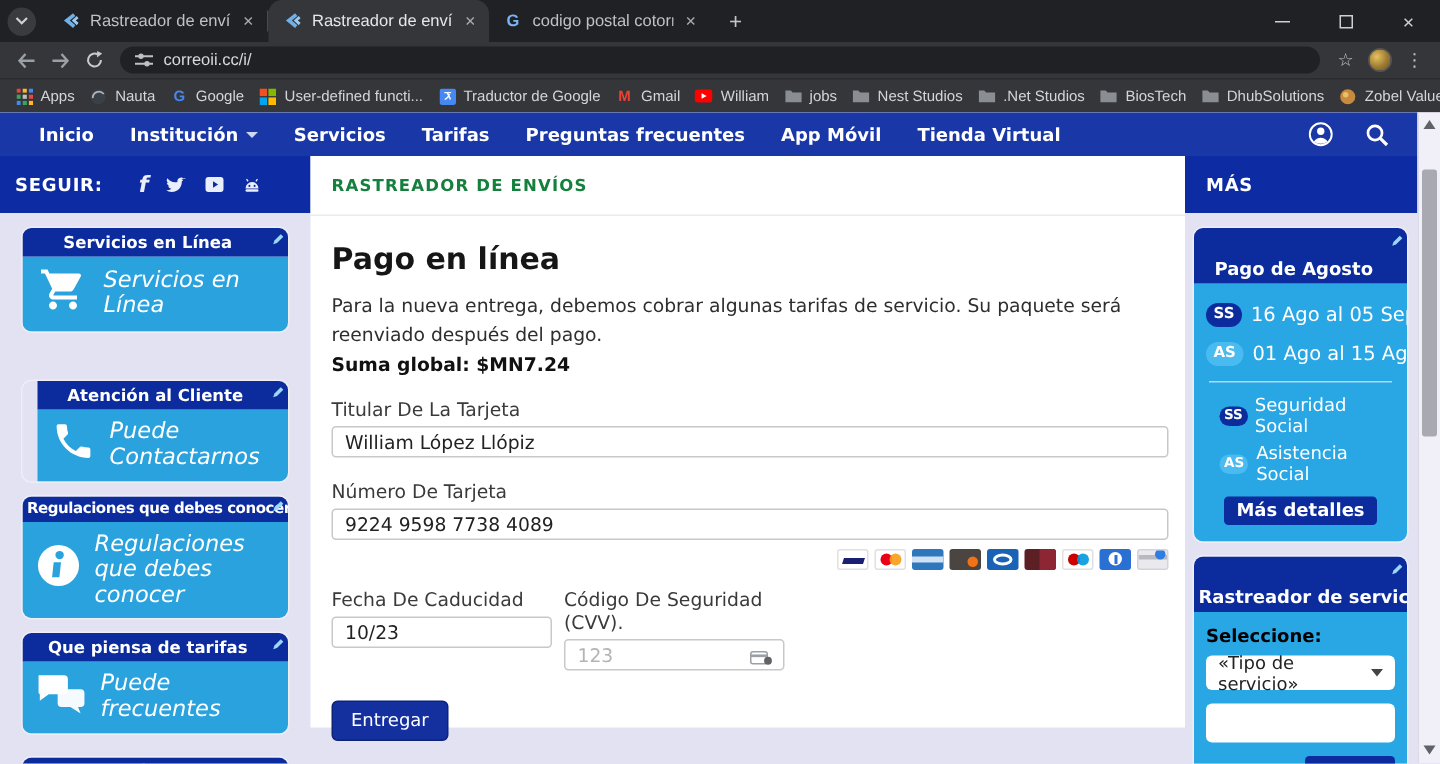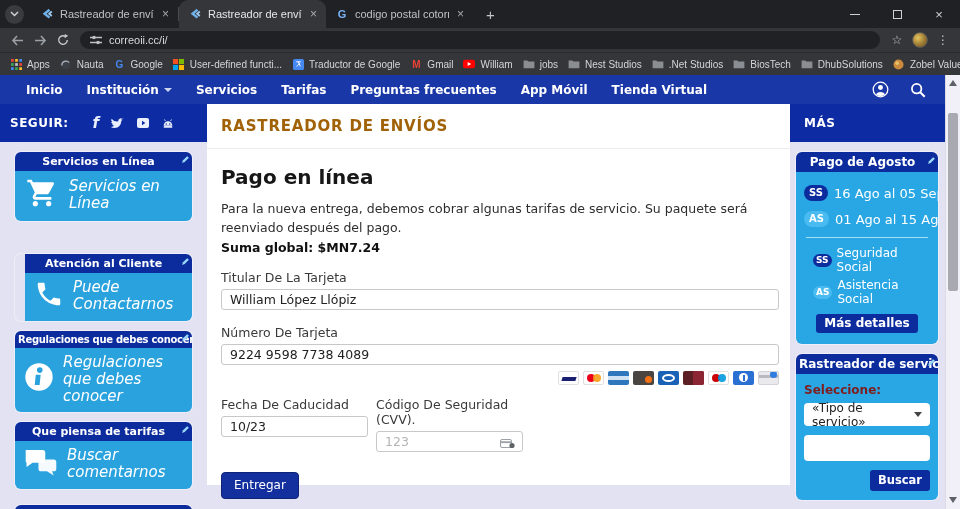--- a/index.html
+++ b/index.html
@@ -55,21 +55,21 @@
 
   .lbox { margin:10px 15px 0; border-radius:6px; overflow:hidden; box-shadow:0 0 0 1px rgba(255,255,255,.4); }
   .lbox.gap-lg { margin-top:33px;padding-left:10px; }
   .lbox-h { background:#0c2c9e; color:#fff; font-size:11px; font-weight:bold; text-align:center; padding:3px 13px 3px 3px; position:relative; white-space:nowrap; }
   .lbox-h.small { font-size:10px; letter-spacing:-.3px; }
   .lbox-b { background:#2aa2de; display:flex; align-items:center; gap:9px; padding:6px 4px 8px 9px; color:#fff; min-height:40px; }
   .lbox-t { font-style:italic; font-size:15px; line-height:1.12; }
   .pencil { position:absolute; right:2px; top:2px; }
 
   .main { width:583px; background:#fff; height:381px; flex:none; }
-  .sect { color:#a16207; font-weight:bold; font-size:15px; letter-spacing:.8px; padding:13px 14px 13px; border-bottom:1px solid #ececec; }
+  .sect { color:#15803d; font-weight:bold; font-size:11px; letter-spacing:.8px; padding:13px 14px 13px; border-bottom:1px solid #ececec; }
   .content { padding:0 14px; }
   .content h1 { font-size:20px; margin-top:16px; color:#161616; }
   .desc { font-size:12.5px; color:#2e2e2e; margin-top:11px; line-height:1.5; width:562px; }
   .sum { font-weight:bold; font-size:12.5px; color:#111; margin-top:2px; }
   .flabel { font-size:12.5px; color:#3a3a3a; margin-top:15px; }
   .flabel2 { font-size:12.5px; color:#3a3a3a; }
   .tinput { width:558px; height:21px; border:1px solid #c8c8c8; border-radius:3px; padding:2px 8px; font-size:12.5px; color:#222; margin-top:4px; font-family:inherit; background:#fff; }
   .cardicons { width:558px; display:flex; justify-content:flex-end; gap:4px; margin-top:6px; }
   .ci { width:21px; height:14px; border-radius:2px; position:relative; overflow:hidden; flex:none; }
   .ci-visa { background:#fff; border:1px solid #e0e0e0; }
@@ -101,31 +101,31 @@
   .cvwrap { position:relative; width:144px; }
   .cvwrap .sinput { width:147px; padding-right:26px; }
   .cvwrap .sinput::placeholder { color:#b4b4b4; }
   .cvicon { position:absolute; right:5px; top:8px; }
   .btn { border:none; cursor:pointer; font-family:inherit; }
   .btn-entregar { margin:20px 0 0; background:#14309f; color:#fff; font-size:12px; padding:5px 12px 6px; border-radius:4px; border:1px solid #0d2376; }
 
   .right { width:155px; flex:none; display:flex; flex-direction:column; }
   .masbar { height:38px; background:#0d2ba3; color:#fff; font-weight:bold; font-size:12px; display:flex; align-items:center; padding-left:14px; letter-spacing:.5px; }
   .rbox { margin:10px 7px 0 6px; border-radius:6px; overflow:hidden; box-shadow:0 0 0 1px rgba(255,255,255,.4); }
-  .rbox-h { background:#0c2c9e; color:#fff; font-size:12px; font-weight:bold; text-align:center; padding:3px 12px 3px 3px; position:relative; white-space:nowrap; }
+  .rbox-h { background:#0c2c9e; color:#fff; font-size:12px; font-weight:bold; text-align:center; padding:20px 12px 3px 3px; position:relative; white-space:nowrap; }
   .rbox-b { background:#29a6e4; padding:7px 8px 9px; color:#fff; }
   .payrow { display:flex; align-items:center; gap:6px; margin:6px 0 10px; }
   .badge { background:#0c2c9e; color:#fff; font-size:10px; font-weight:bold; border-radius:9px; padding:2px 5px 3px; flex:none; }
   .badge.as { background:#49bbf0; }
   .paydate { font-size:13px; white-space:nowrap; }
   .divider { border-top:1px solid #a8ddf5; margin:10px 2px 8px; }
   .legrow { display:flex; align-items:center; gap:5px; margin:4px 0 4px 9px; font-size:12px; }
   .lbadge { font-size:9px; padding:1px 3px 2px; border-radius:7px; }
   .btn-detalles { display:block; margin:8px auto 2px; background:#0c2c9e; color:#fff; font-weight:bold; font-size:12px; padding:2px 8px 3px; border-radius:3px; }
-  .sel-label { color:#7f1d1d; font-weight:bold; font-size:12px; margin:2px 0 6px; }
+  .sel-label { color:#000000; font-weight:bold; font-size:12px; margin:2px 0 6px; }
   .selectbox { background:#fff; border-radius:4px; height:23px; display:flex; align-items:center; justify-content:space-between; padding:0 8px; color:#222; font-size:12px; }
   .chev { width:0; height:0; border-left:4px solid transparent; border-right:4px solid transparent; border-top:5px solid #444; }
   .sel-input { width:100%; height:26px; background:#fff; border:none; border-radius:4px; margin-top:9px; padding:0 6px; font-family:inherit; }
   .buscar-row { display:flex; justify-content:flex-end; margin-top:9px; }
   .btn-buscar { background:#0c2c9e; color:#fff; font-weight:bold; font-size:11.5px; padding:3px 8px 4px; border-radius:3px; }
 
   
   .scrollbar { position:absolute; right:0; top:75px; width:15px; height:434px; background:#f1eff7; border-left:1px solid #dcdbe5; }
   .sb-up { position:absolute; top:5px; left:3px; width:0; height:0; border-left:4px solid transparent; border-right:4px solid transparent; border-bottom:6px solid #5f6368; }
   .sb-thumb { position:absolute; top:38px; left:2px; width:10px; height:178px; background:#a9a9b2; border-radius:2px; }
@@ -442,21 +442,21 @@
 
         <div class="lbox">
           <div class="lbox-h"><span>Que piensa de tarifas</span><span class="pencil"><svg width="9" height="9" viewBox="0 0 16 16">
                   <path d="M2 14l1.5-4.5L11 2l3 3-7.5 7.5L2 14z" fill="#9bd8f8"></path>
                 </svg></span></div>
           <div class="lbox-b">
             <span><svg width="34" height="28" viewBox="0 0 20 16" fill="#fff">
                   <path d="M1 1h10a1.5 1.5 0 0 1 1.5 1.5V7A1.5 1.5 0 0 1 11 8.5H5L1.5 11V8.5A1.5 1.5 0 0 1 1 7z"></path>
                   <path d="M10 6.5h7.5A1.5 1.5 0 0 1 19 8v4a1.5 1.5 0 0 1-1.5 1.5h-1l1 2.5-4-2.5H10A1.5 1.5 0 0 1 8.5 12V8z" opacity=".95"></path>
                 </svg></span>
-            <span class="lbox-t">Buscar comentarnos</span>
+            <span class="lbox-t">Puede frecuentes</span>
           </div>
         </div>
 
         <div class="lbox" style="margin-top:16px">
           <div class="lbox-h"><span>Oficinas y Códigos Postales</span><span class="pencil"><svg width="9" height="9" viewBox="0 0 16 16">
                   <path d="M2 14l1.5-4.5L11 2l3 3-7.5 7.5L2 14z" fill="#9bd8f8"></path>
                 </svg></span></div>
 
         </div>
       </div>

